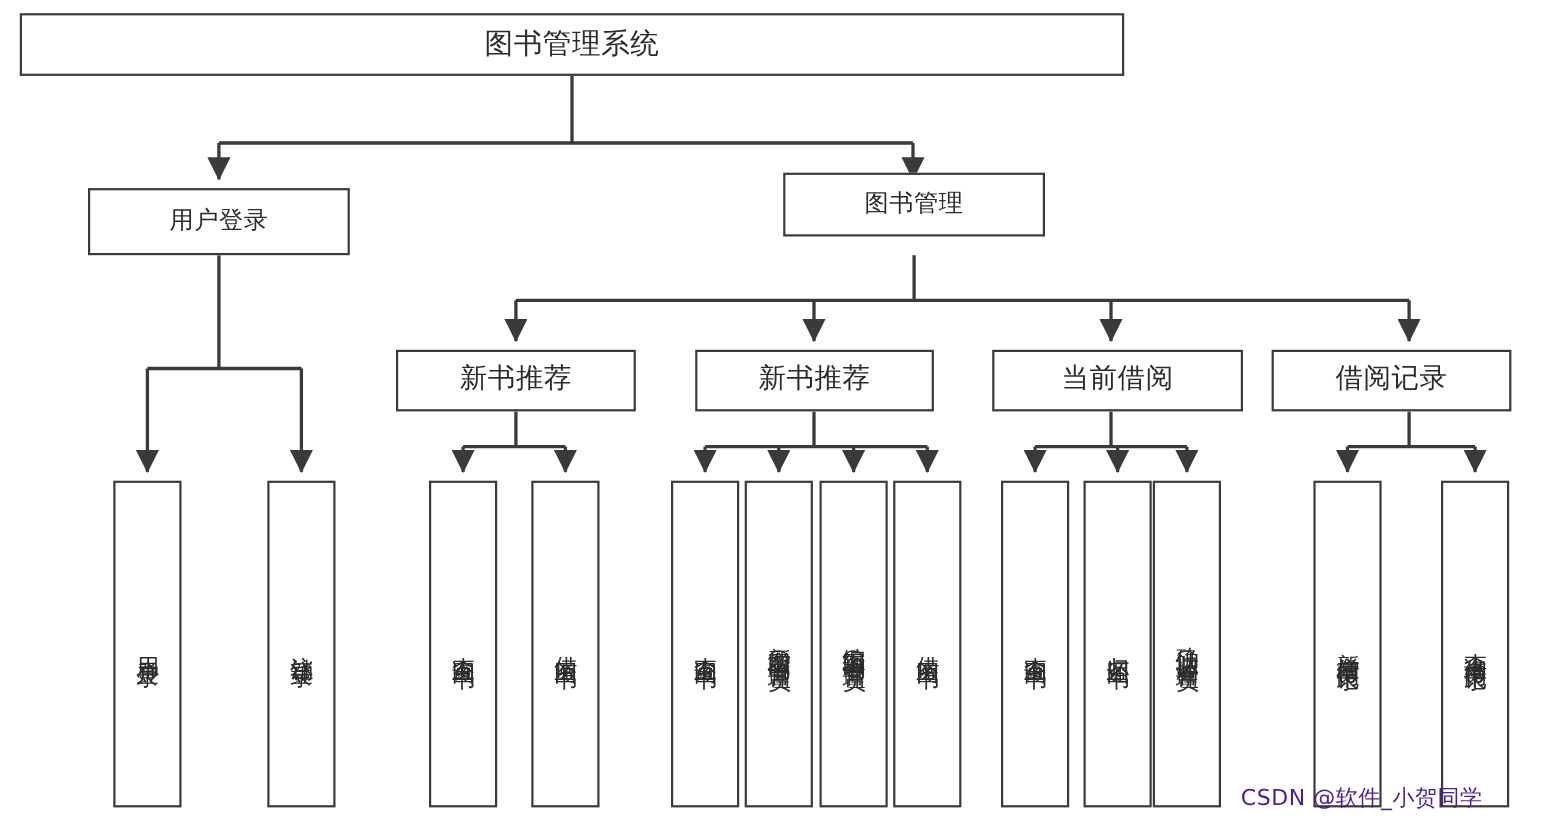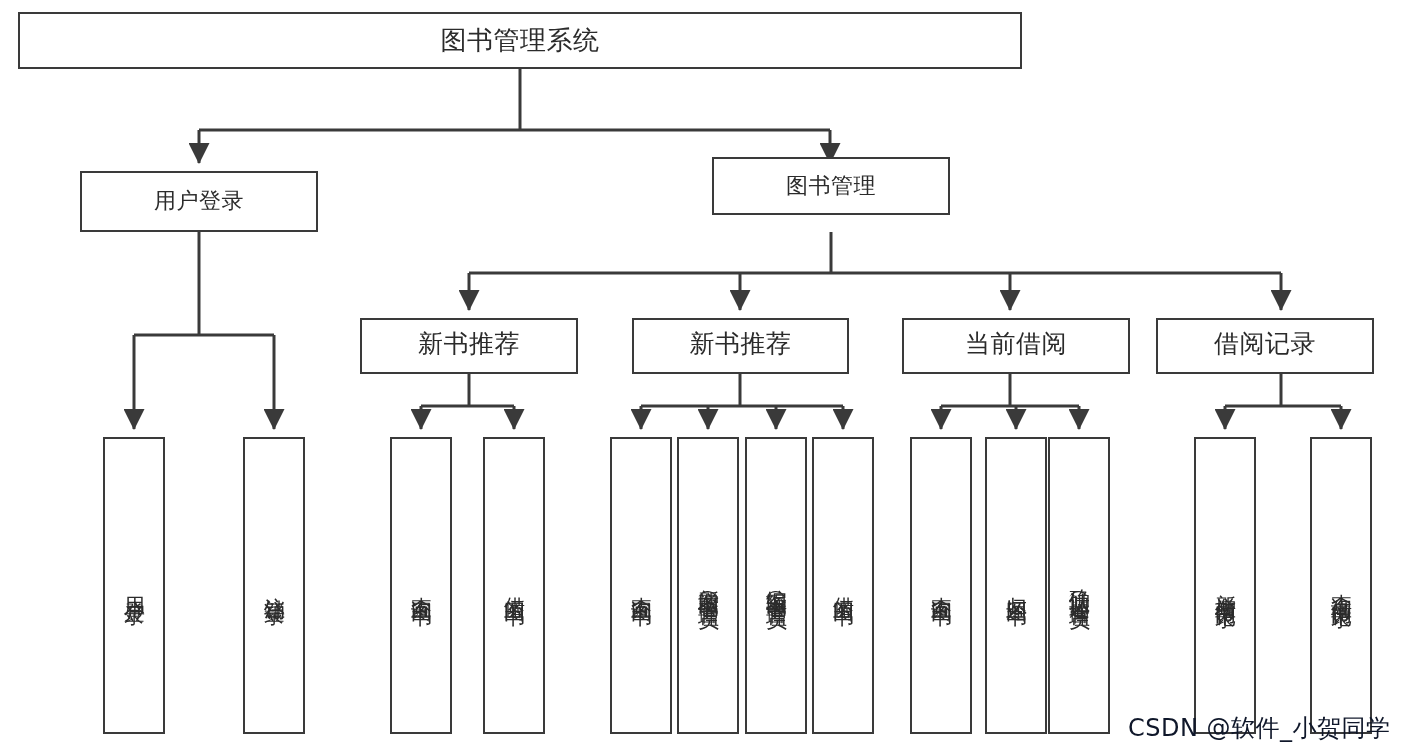--- a/index.html
+++ b/index.html
@@ -56,22 +56,22 @@
     font-size: 21px;
     line-height: 1.28;
     letter-spacing: 3px;
     white-space: normal;
     max-height: 100%;
   }
   .watermark {
     position: absolute;
     left: 1128px;
     top: 712px;
-    font-size: 24px;
-    color: #0f172a;
+    font-size: 20px;
+    color: #4c1d95;
     white-space: nowrap;
     letter-spacing: 0.5px;
   }
 </style>
 </head>
 <body>
 
 <div id="canvas">
 
   <svg class="edges" viewBox="0 0 1405 747" xmlns="http://www.w3.org/2000/svg">

